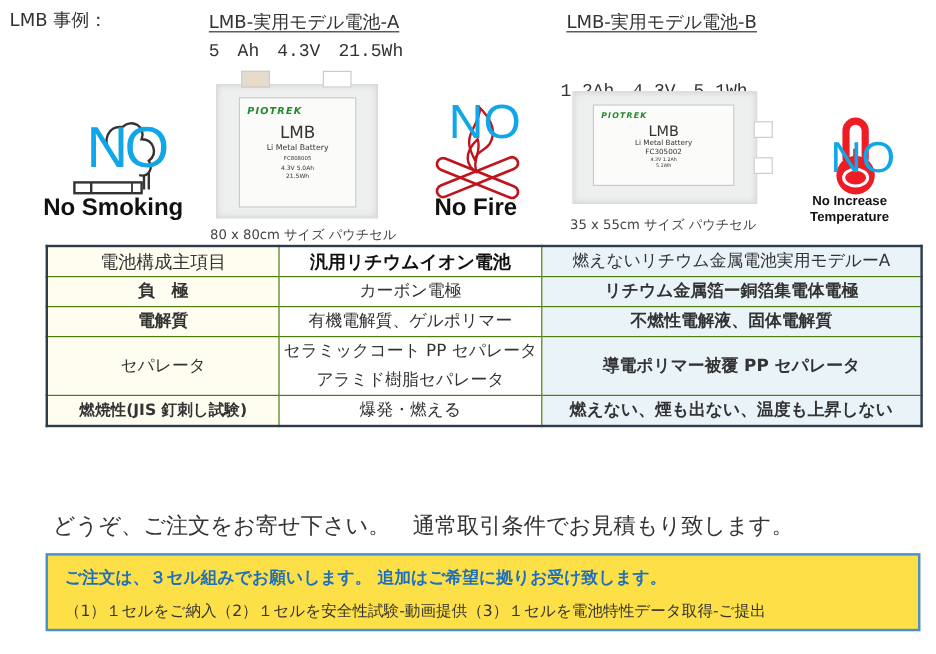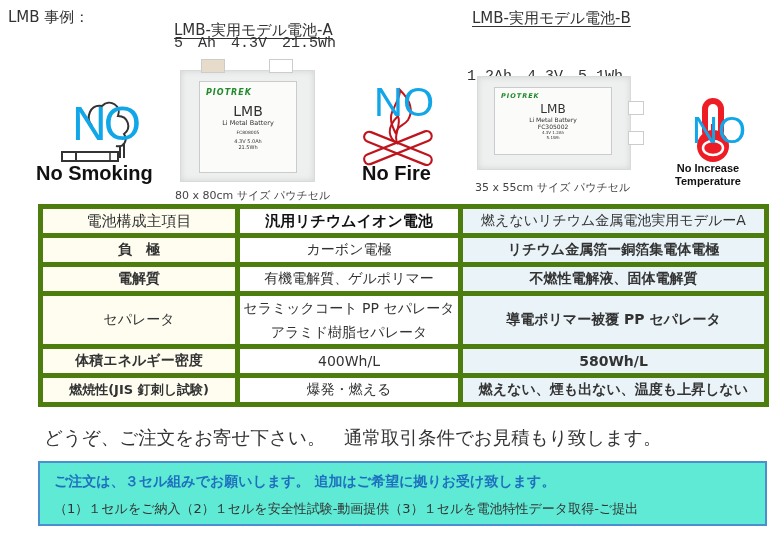--- a/index.html
+++ b/index.html
@@ -18,42 +18,42 @@
   .brand { color:#1f8a2a; font-weight:bold; font-style:italic; letter-spacing:1px; }
   .tab { position:absolute; border:1px solid #ccc; }
 
   
   .icon-text { font-family:"Liberation Sans",sans-serif; font-weight:bold; color:#111; text-align:center; white-space:nowrap; }
   .no-overlay { font-family:"Liberation Sans",sans-serif; color:#11a6e8; position:absolute; }
 
   
   table.spec { position:absolute; left:38px; top:204px; width:731px; border-collapse:collapse;
                font-size:14px; border:2px solid #2e3b4a; }
-  table.spec td { border:5px solid #4d7c0f; text-align:center; padding:0; height:24px; }
+  table.spec td { border:1px solid #4d7c0f; text-align:center; padding:0; height:24px; }
   table.spec td.c0 { background:#fefdf0; width:192px; color:#333; }
   table.spec td.c1 { background:#ffffff; width:218px; color:#333; }
   table.spec td.c2 { background:#e9f3f8; color:#333; }
   table.spec tr.head td.c0 { font-size:15px; }
   table.spec tr.head td.c1 { font-weight:bold; font-size:15px; color:#111; }
   table.spec td.bold { font-weight:bold; }
   table.spec td.sep { height:48px; }
   table.spec .line { display:block; line-height:24px; font-size:14px; }
 
   .closing { left:44px; top:425px; font-size:18.5px; color:#333; white-space:nowrap; }
-  .order-box { left:38px; top:461px; width:729px; height:65px; background:#5eead4;
+  .order-box { left:38px; top:461px; width:729px; height:65px; background:#fde047;
                border:2px solid #4a8fd0; box-sizing:border-box; }
   .order-l1 { left:14px; top:10px; font-size:14px; color:#1f6fbf; font-weight:bold; white-space:nowrap; }
   .order-l2 { left:14px; top:37px; font-size:13px; color:#333; white-space:nowrap; }
 </style>
 </head>
 <body>
 
 <div class="abs label-top">LMB 事例：</div>
 
-<div class="abs model-title" style="left:174px; top:9px;margin-top:12px;">LMB-実用モデル電池-A</div>
+<div class="abs model-title" style="left:174px; top:9px;">LMB-実用モデル電池-A</div>
 <div class="abs model-spec" style="left:174px; top:35px;">5 Ah   4.3V   21.5Wh</div>
 
 <div class="abs model-title" style="left:472px; top:9px;">LMB-実用モデル電池-B</div>
 <div class="abs model-spec" style="left:467px; top:35px;margin-top:33px;">1.2Ah   4.3V  5.1Wh</div>
 
 <div class="abs" style="left:30px; top:88px; width:130px; height:100px;">
   <svg width="130" height="100" viewBox="0 0 130 100" style="position:absolute;left:0;top:0;">
 
     <path d="M62 38 C55 30 60 16 72 18 C80 10 92 18 88 28 C98 28 102 40 94 46 C98 52 94 60 86 58" fill="none" stroke="#333" stroke-width="2"></path>
     <path d="M90 58 L90 70 M94 56 L94 70" stroke="#333" stroke-width="2"></path>
@@ -143,25 +143,20 @@
   </tr>
   <tr>
     <td class="c0 sep">セパレータ</td>
     <td class="c1 sep">
       <span class="line">セラミックコート PP セパレータ</span>
       <span class="line">アラミド樹脂セパレータ</span>
     </td>
     <td class="c2 sep bold">導電ポリマー被覆 PP セパレータ</td>
   </tr>
   <tr>
-    <td class="c0 bold">体積エネルギー密度</td>
-    <td class="c1">400Wh/L</td>
-    <td class="c2 bold">580Wh/L</td>
-  </tr>
-  <tr>
     <td class="c0 bold" style="font-size:13px;">燃焼性(JIS 釘刺し試験)</td>
     <td class="c1">爆発・燃える</td>
     <td class="c2 bold">燃えない、煙も出ない、温度も上昇しない</td>
   </tr>
 </tbody>
   </table>
 
 <div class="abs closing">どうぞ、ご注文をお寄せ下さい。　通常取引条件でお見積もり致します。</div>
 
 <div class="abs order-box">

